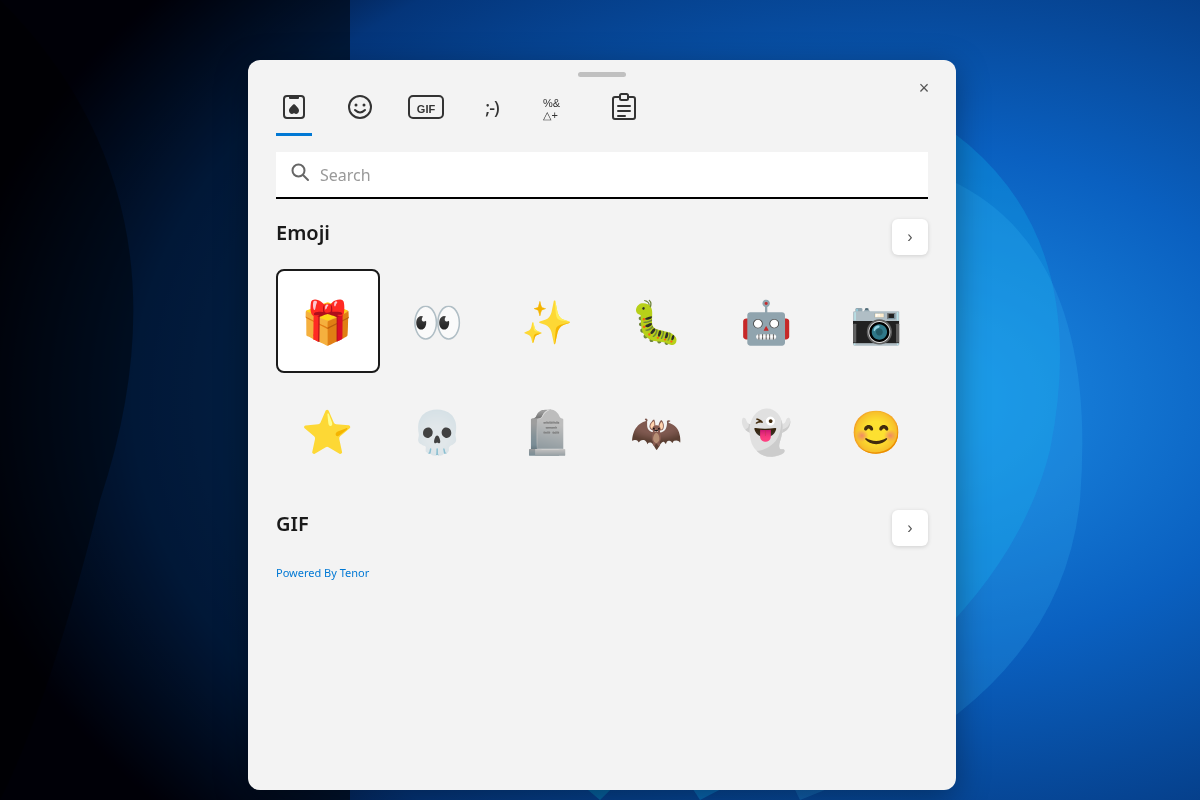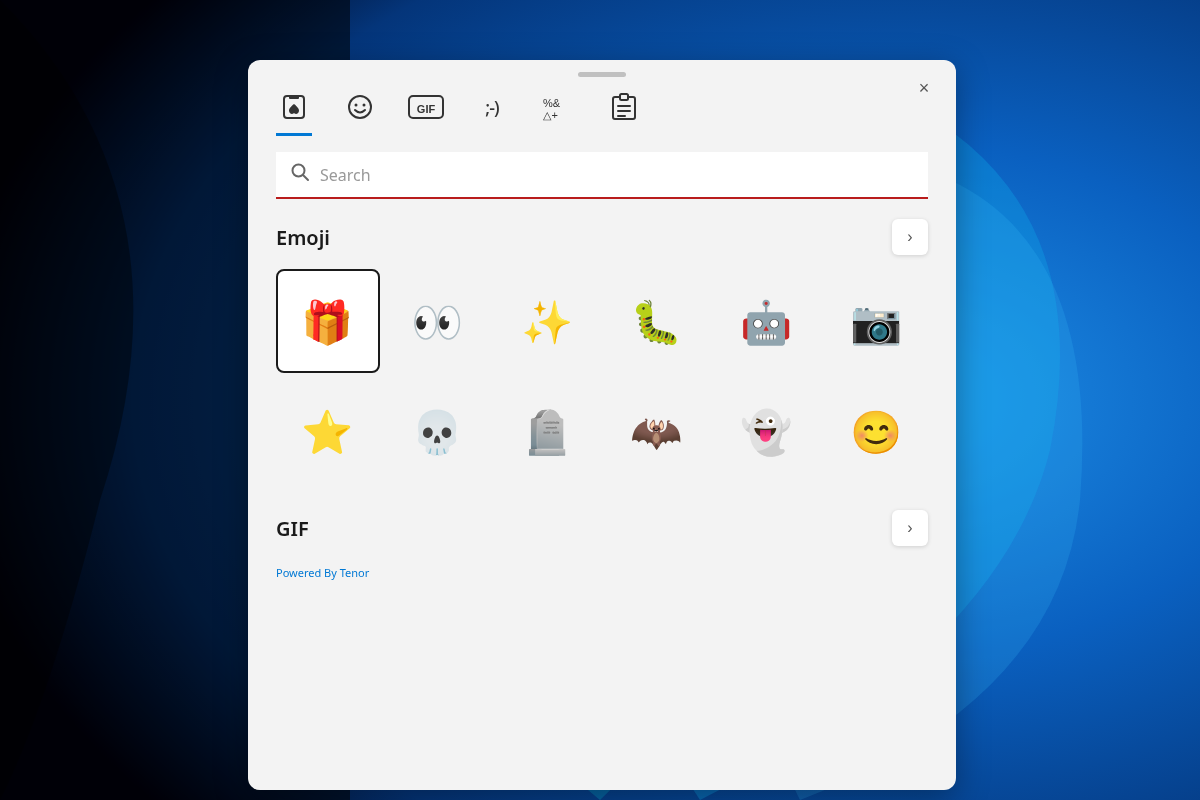--- a/index.html
+++ b/index.html
@@ -111,21 +111,21 @@
 
     .search-container {
       padding: 16px 28px 0 28px;
     }
 
     .search-box {
       display: flex;
       align-items: center;
       background: white;
       border: none;
-      border-bottom: 2px solid #b91c1c;
+      border-bottom: 2px solid #000000;
       padding: 10px 14px;
       gap: 10px;
       width: 100%;
     }
 
     .search-icon {
       color: #666;
       font-size: 18px;
     }
 
@@ -148,21 +148,21 @@
     }
 
     .content-area::-webkit-scrollbar {
       width: 6px;
     }
     .content-area::-webkit-scrollbar-track { background: transparent; }
     .content-area::-webkit-scrollbar-thumb { background: #c0c0c0; border-radius: 3px; }
 
     .section-header {
       display: flex;
-      align-items: center;
+      align-items: flex-start;
       justify-content: space-between;
       margin-bottom: 14px;
     }
 
     .section-title {
       font-size: 20px;
       font-weight: 600;
       color: #1a1a1a;
     }
 

